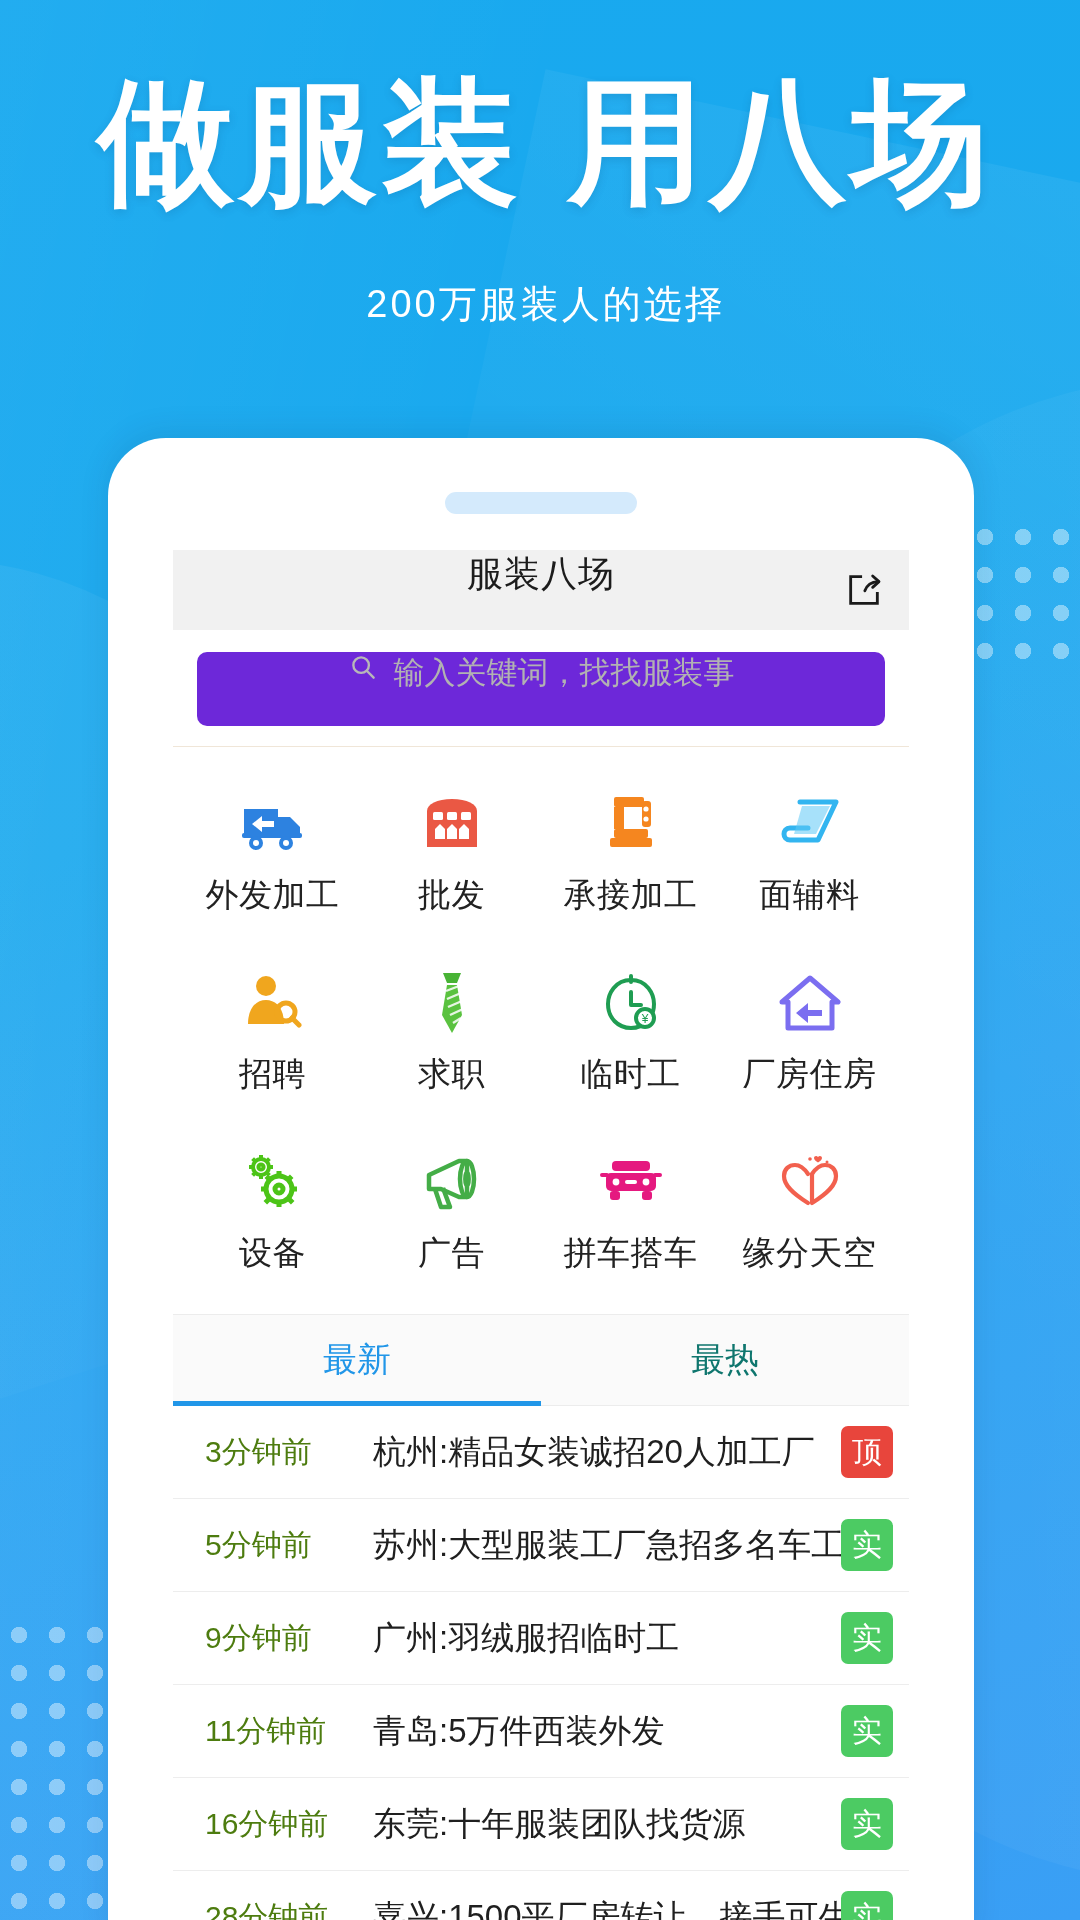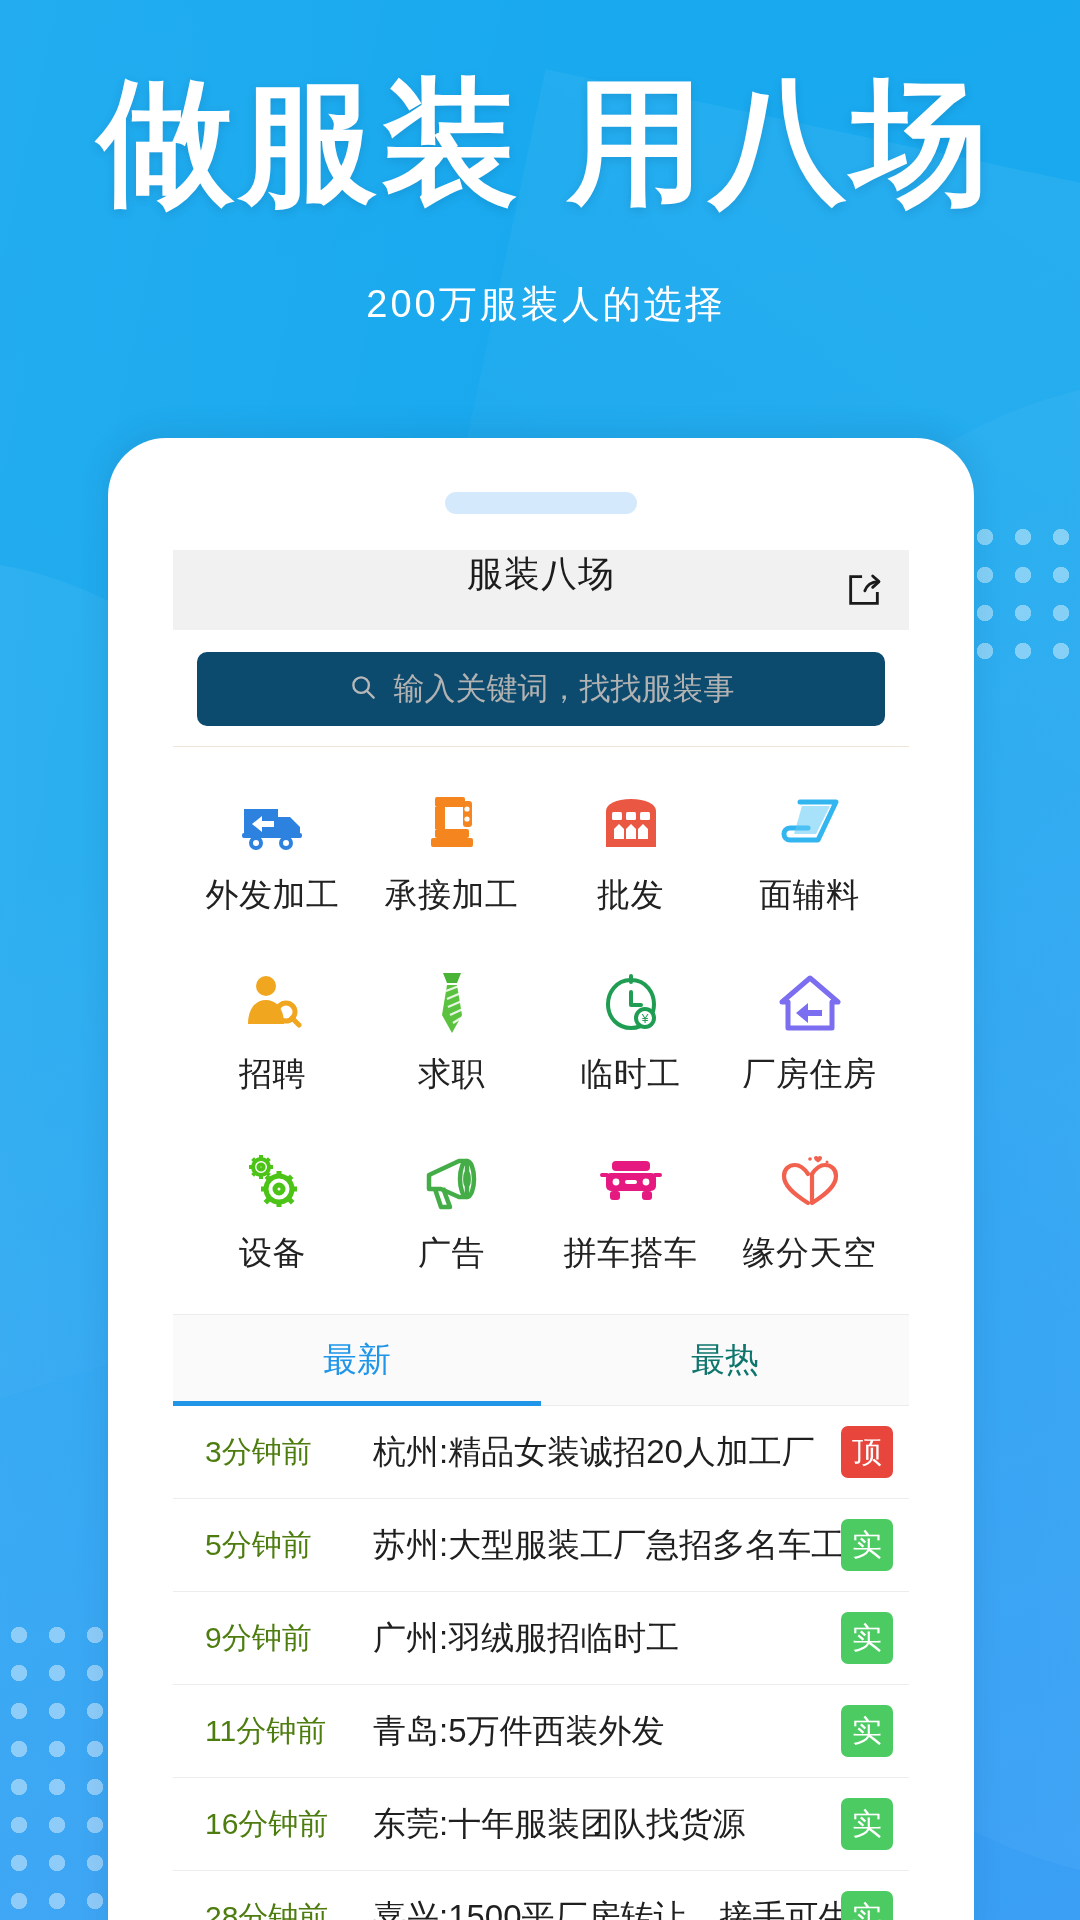--- a/index.html
+++ b/index.html
@@ -102,22 +102,22 @@
   .share-btn {
     position:absolute; right:22px; top:50%;
     transform:translateY(-50%);
     width:46px; height:46px;
     display:flex; align-items:center; justify-content:center;
   }
 
   
   .search-wrap { padding:22px 24px 20px; background:#fff; }
   .search-box {
-    height:74px; border-radius:10px; background:#0c4a6e;
-    display:flex; align-items:center; justify-content:center; gap:16px;
+    height:74px; border-radius:10px; background:#6d28d9;
+    display:flex; align-items:flex-start; justify-content:center; gap:16px;
   }
   .search-ph { font-size:31px; color:#b2b2b2; }
 
   
   .grid-wrap {
     border-top:1px solid #f0e6d8;
     padding:18px 10px 12px;
   }
   .grid-row { display:flex; }
   .grid-cell {
@@ -246,56 +246,56 @@
                 <circle cx="48" cy="48" r="3"></circle>
                 <path d="M36 26 h-12 v-5 l-10 8 l10 8 v-5 h12 z"></path>
               </g>
             </svg>
           </div>
           <div class="grid-label">外发加工</div>
         </div>
 
         <div class="grid-cell">
           <div class="grid-icon">
-            <svg width="62" height="62" viewBox="0 0 62 62">
-              <g fill="#f5861f">
-                <rect x="14" y="4" width="30" height="10" rx="2"></rect>
-                <rect x="14" y="14" width="10" height="22"></rect>
-                <rect x="14" y="36" width="34" height="9" rx="2"></rect>
-                <rect x="10" y="45" width="42" height="9" rx="2"></rect>
-                <rect x="42" y="8" width="9" height="26" rx="3"></rect>
-              </g>
-              <g fill="#ffffff">
-                <circle cx="46" cy="16" r="2.6"></circle>
-                <circle cx="46" cy="26" r="2.6"></circle>
-              </g>
-            </svg>
-          </div>
-          <div class="grid-label">承接加工</div>
-        </div>
-
-        <div class="grid-cell">
-          <div class="grid-icon">
             <svg width="62" height="58" viewBox="0 0 62 58">
               <path d="M6 16 C6 9 16 4 31 4 C46 4 56 9 56 16 L56 52 L6 52 Z" fill="#ea5844"></path>
               <g fill="#ffffff">
                 <rect x="12" y="17" width="10" height="8" rx="1.5"></rect>
                 <rect x="26" y="17" width="10" height="8" rx="1.5"></rect>
                 <rect x="40" y="17" width="10" height="8" rx="1.5"></rect>
                 <path d="M14 34 l5-5 l5 5 v10 h-10 z"></path>
                 <path d="M26 34 l5-5 l5 5 v10 h-10 z"></path>
                 <path d="M38 34 l5-5 l5 5 v10 h-10 z"></path>
               </g>
             </svg>
           </div>
           <div class="grid-label">批发</div>
         </div>
 
         <div class="grid-cell">
           <div class="grid-icon">
+            <svg width="62" height="62" viewBox="0 0 62 62">
+              <g fill="#f5861f">
+                <rect x="14" y="4" width="30" height="10" rx="2"></rect>
+                <rect x="14" y="14" width="10" height="22"></rect>
+                <rect x="14" y="36" width="34" height="9" rx="2"></rect>
+                <rect x="10" y="45" width="42" height="9" rx="2"></rect>
+                <rect x="42" y="8" width="9" height="26" rx="3"></rect>
+              </g>
+              <g fill="#ffffff">
+                <circle cx="46" cy="16" r="2.6"></circle>
+                <circle cx="46" cy="26" r="2.6"></circle>
+              </g>
+            </svg>
+          </div>
+          <div class="grid-label">承接加工</div>
+        </div>
+
+        <div class="grid-cell">
+          <div class="grid-icon">
             <svg width="64" height="56" viewBox="0 0 64 56">
               <path d="M22 6 L58 6 L40 44 L12 44 C4 44 4 32 12 32 L30 32" fill="none" stroke="#33b5f0" stroke-width="5" stroke-linejoin="round" stroke-linecap="round"></path>
               <path d="M24 10 L52 10 L38 38 L16 38" fill="#5fc8f5" opacity=".55"></path>
             </svg>
           </div>
           <div class="grid-label">面辅料</div>
         </div>
       </div>
 
       <div class="grid-row">

